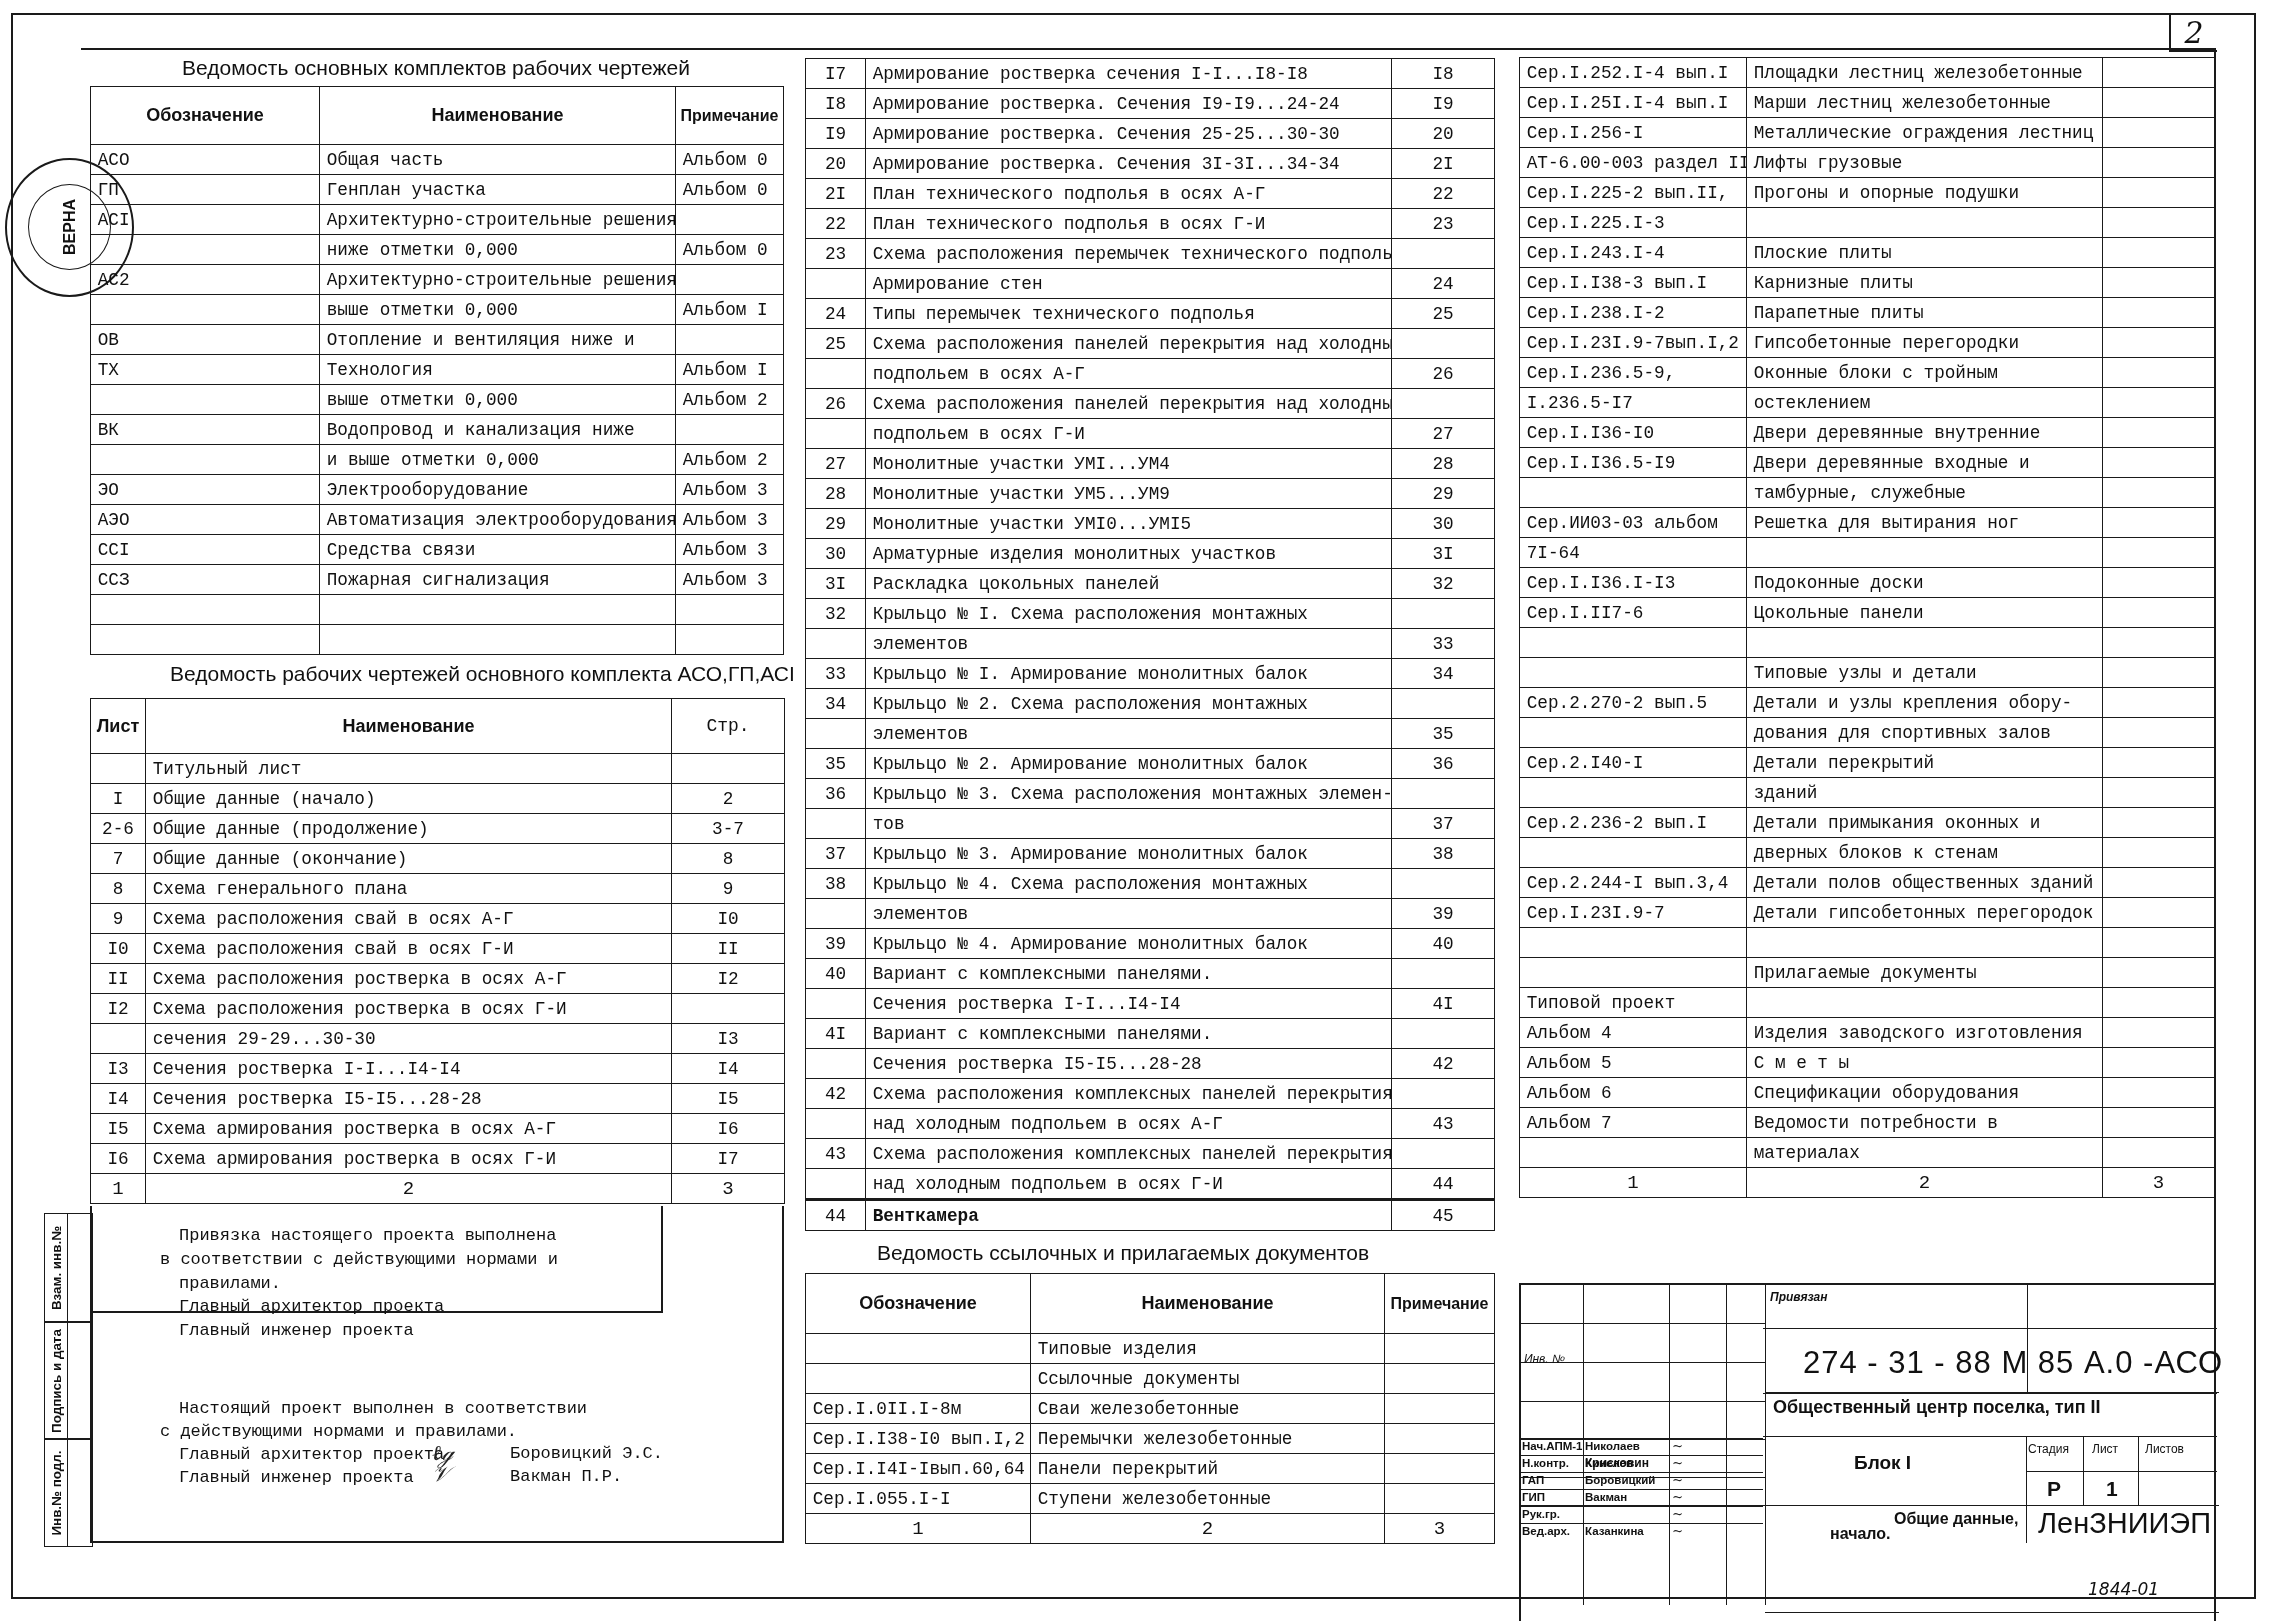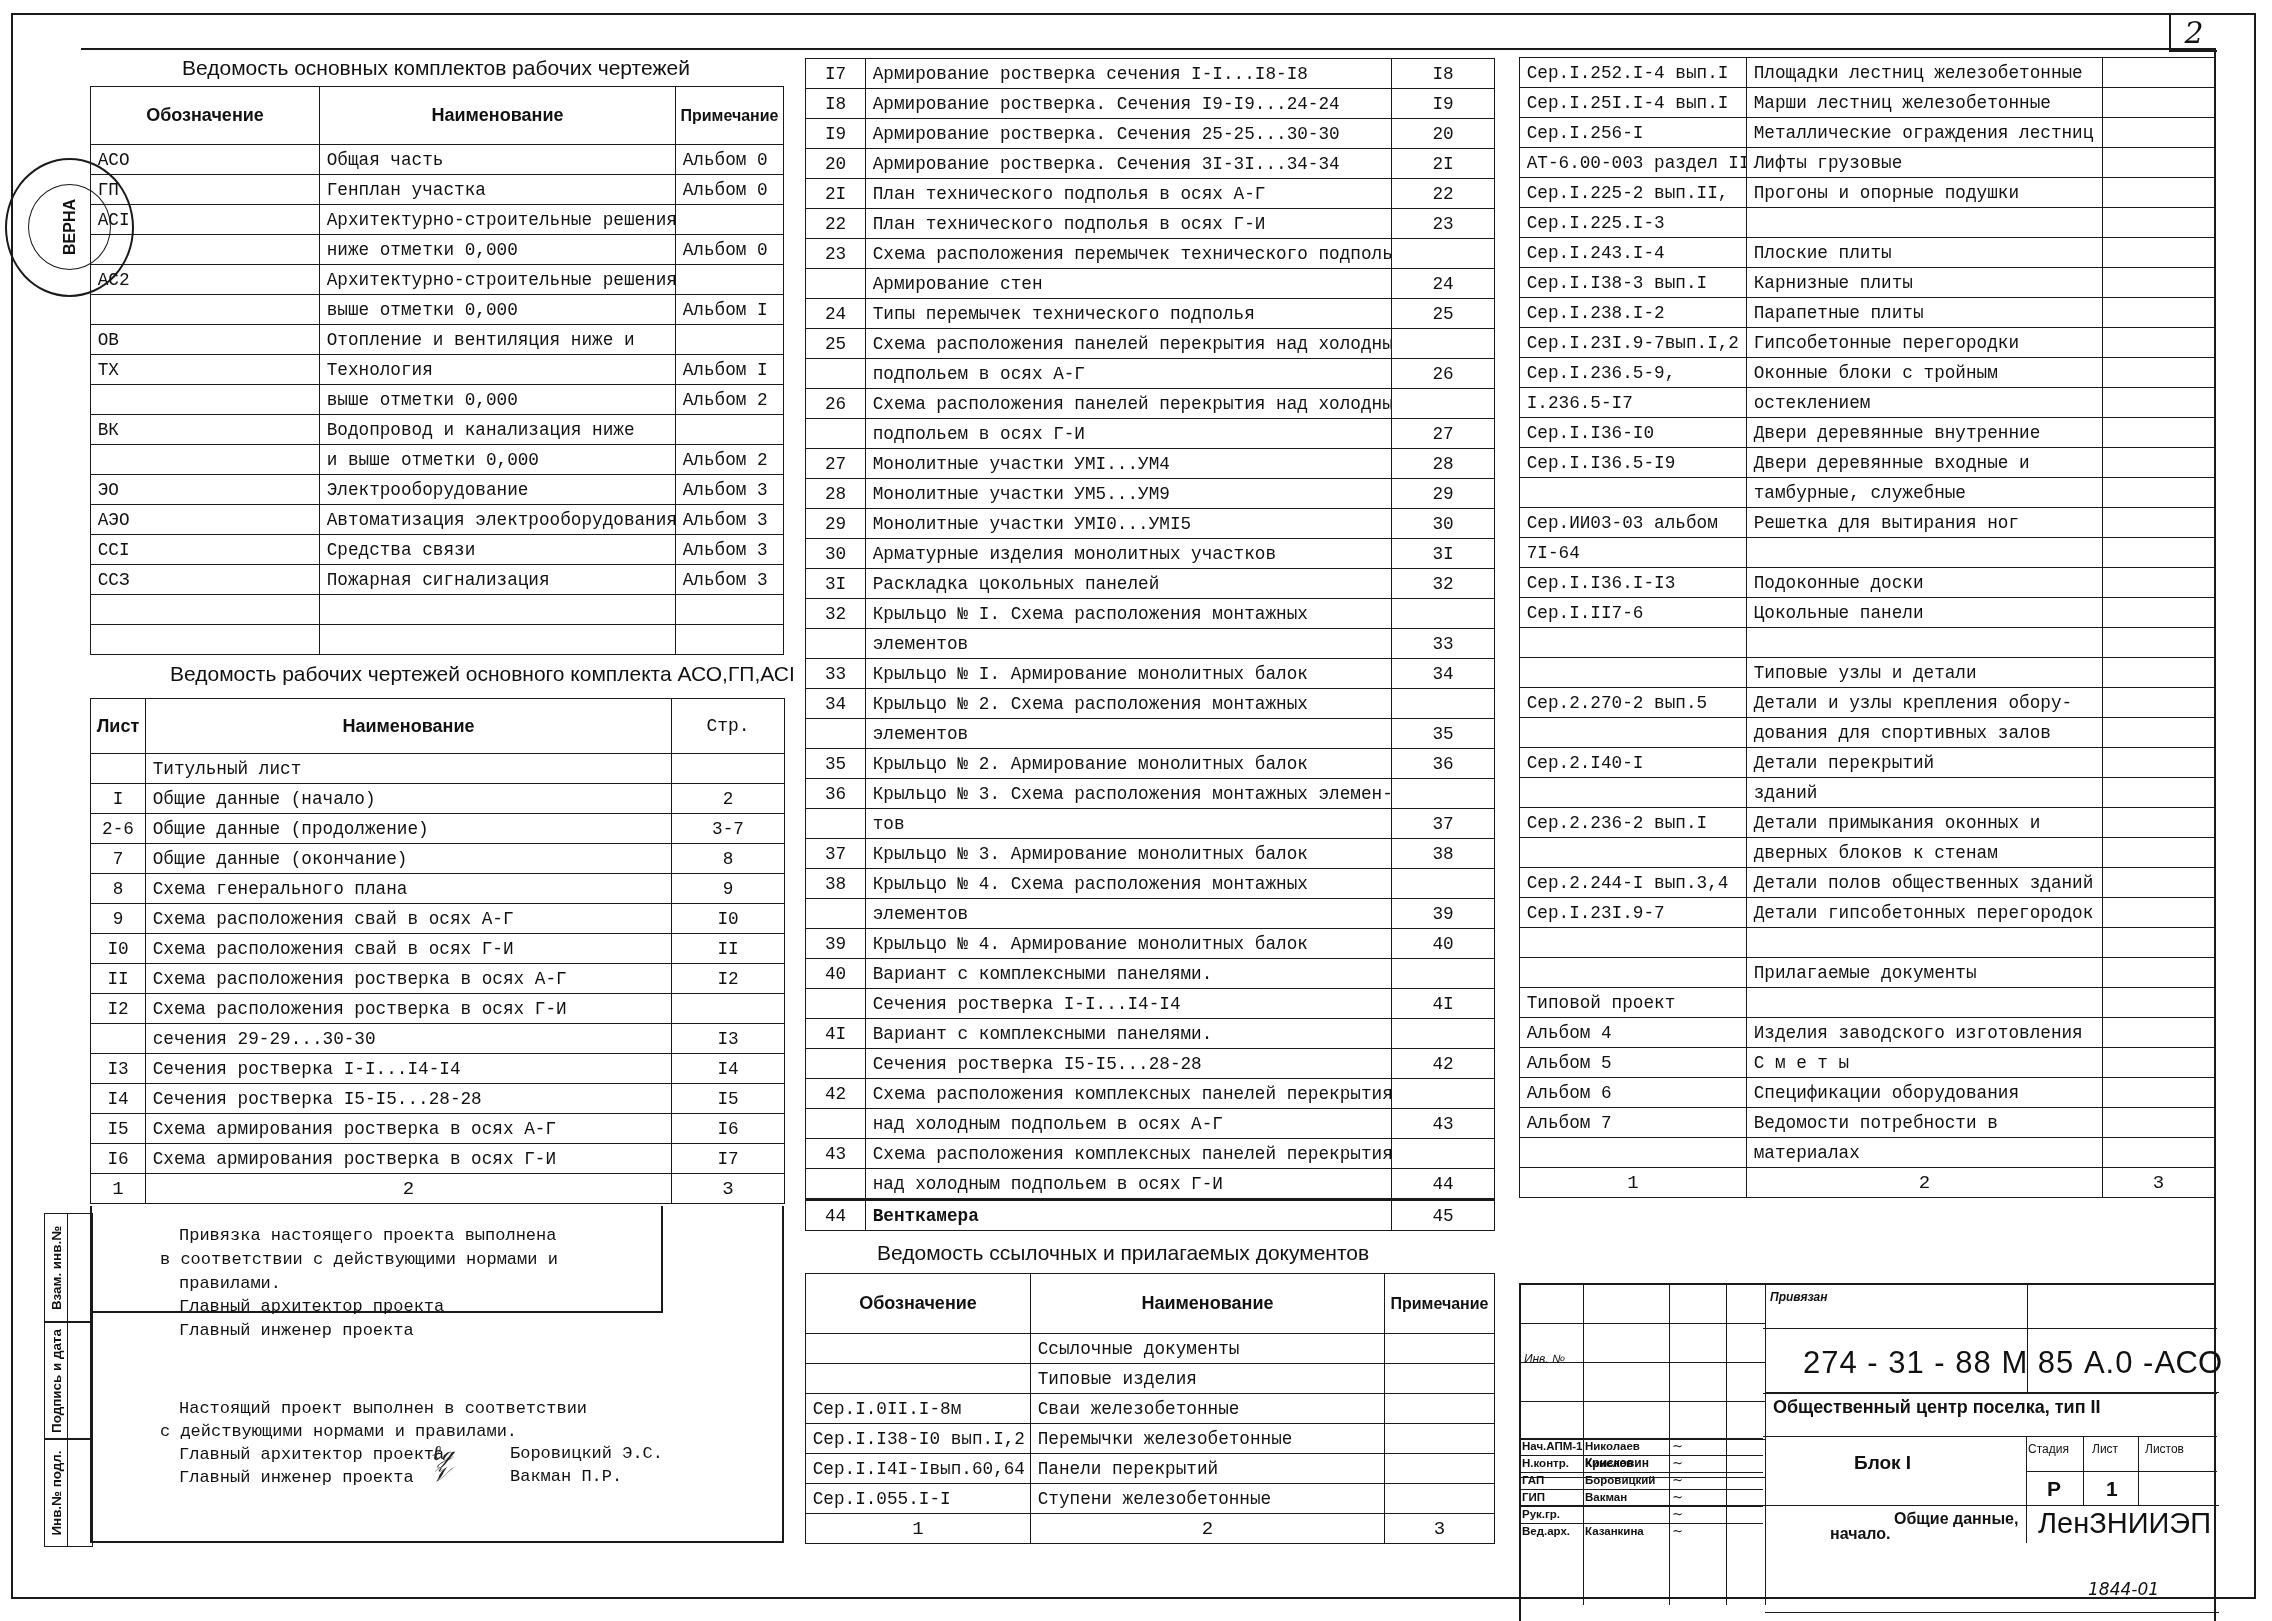--- a/index.html
+++ b/index.html
@@ -464,26 +464,26 @@
   <thead>
       <tr style="height:60px">
     <th>Обозначение</th>
     <th>Наименование</th>
     <th style="font-size:16px;padding:0">Примечание</th>
   </tr>
     </thead>
   <tbody>
       <tr style="height: 30px;">
         <td></td>
+        <td>Типовые изделия</td>
+        <td></td>
+      </tr>
+      <tr style="height: 30px;">
+        <td></td>
         <td>Ссылочные документы</td>
-        <td></td>
-      </tr>
-      <tr style="height: 30px;">
-        <td></td>
-        <td>Типовые изделия</td>
         <td></td>
       </tr>
       <tr style="height: 30px;">
         <td>Сер.I.0II.I-8м</td>
         <td>Сваи железобетонные</td>
         <td></td>
       </tr>
       <tr style="height: 30px;">
         <td>Сер.I.I38-I0 вып.I,2</td>
         <td>Перемычки железобетонные</td>

